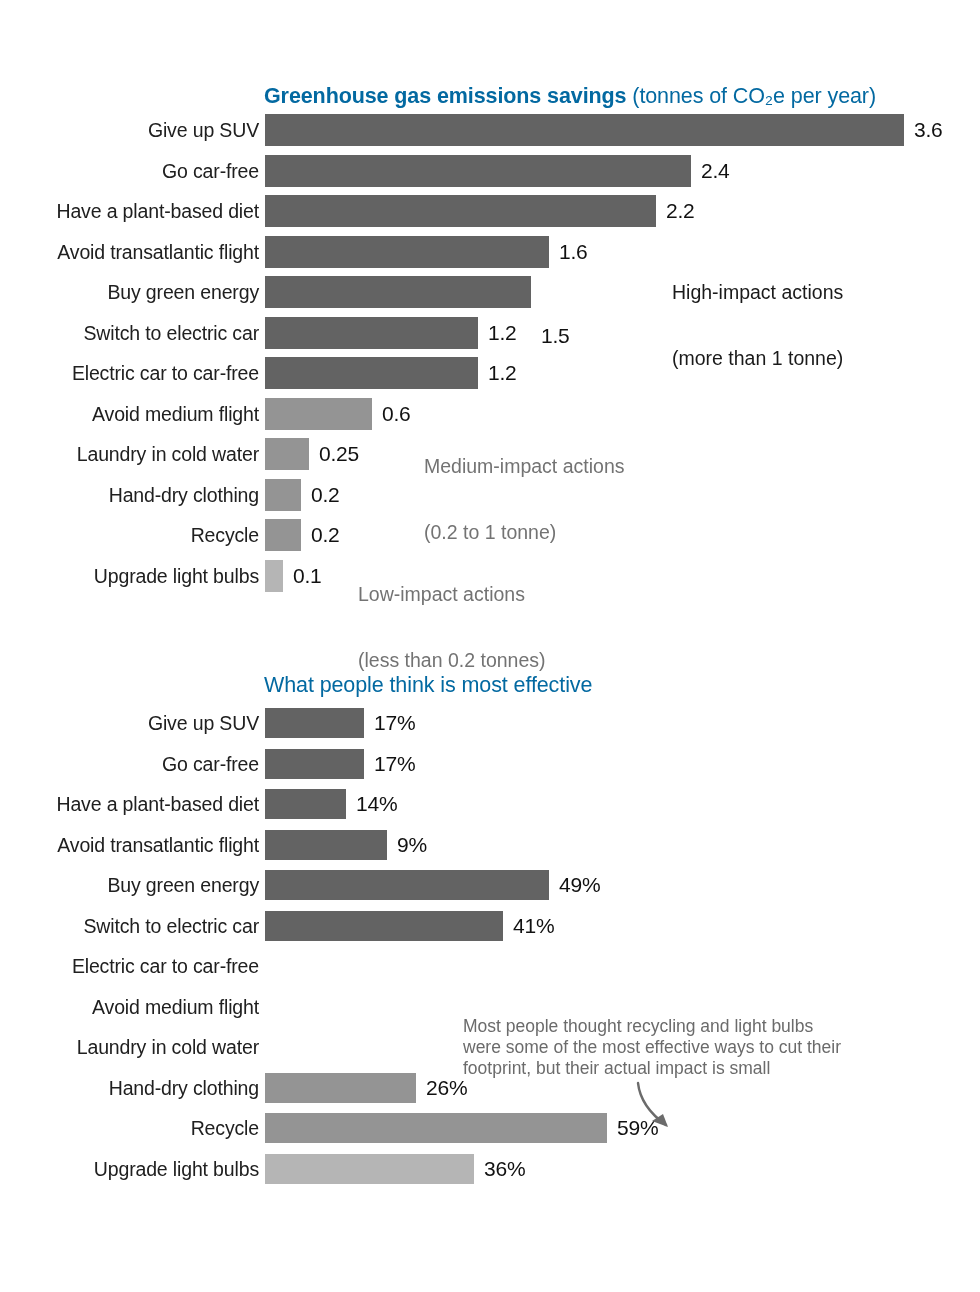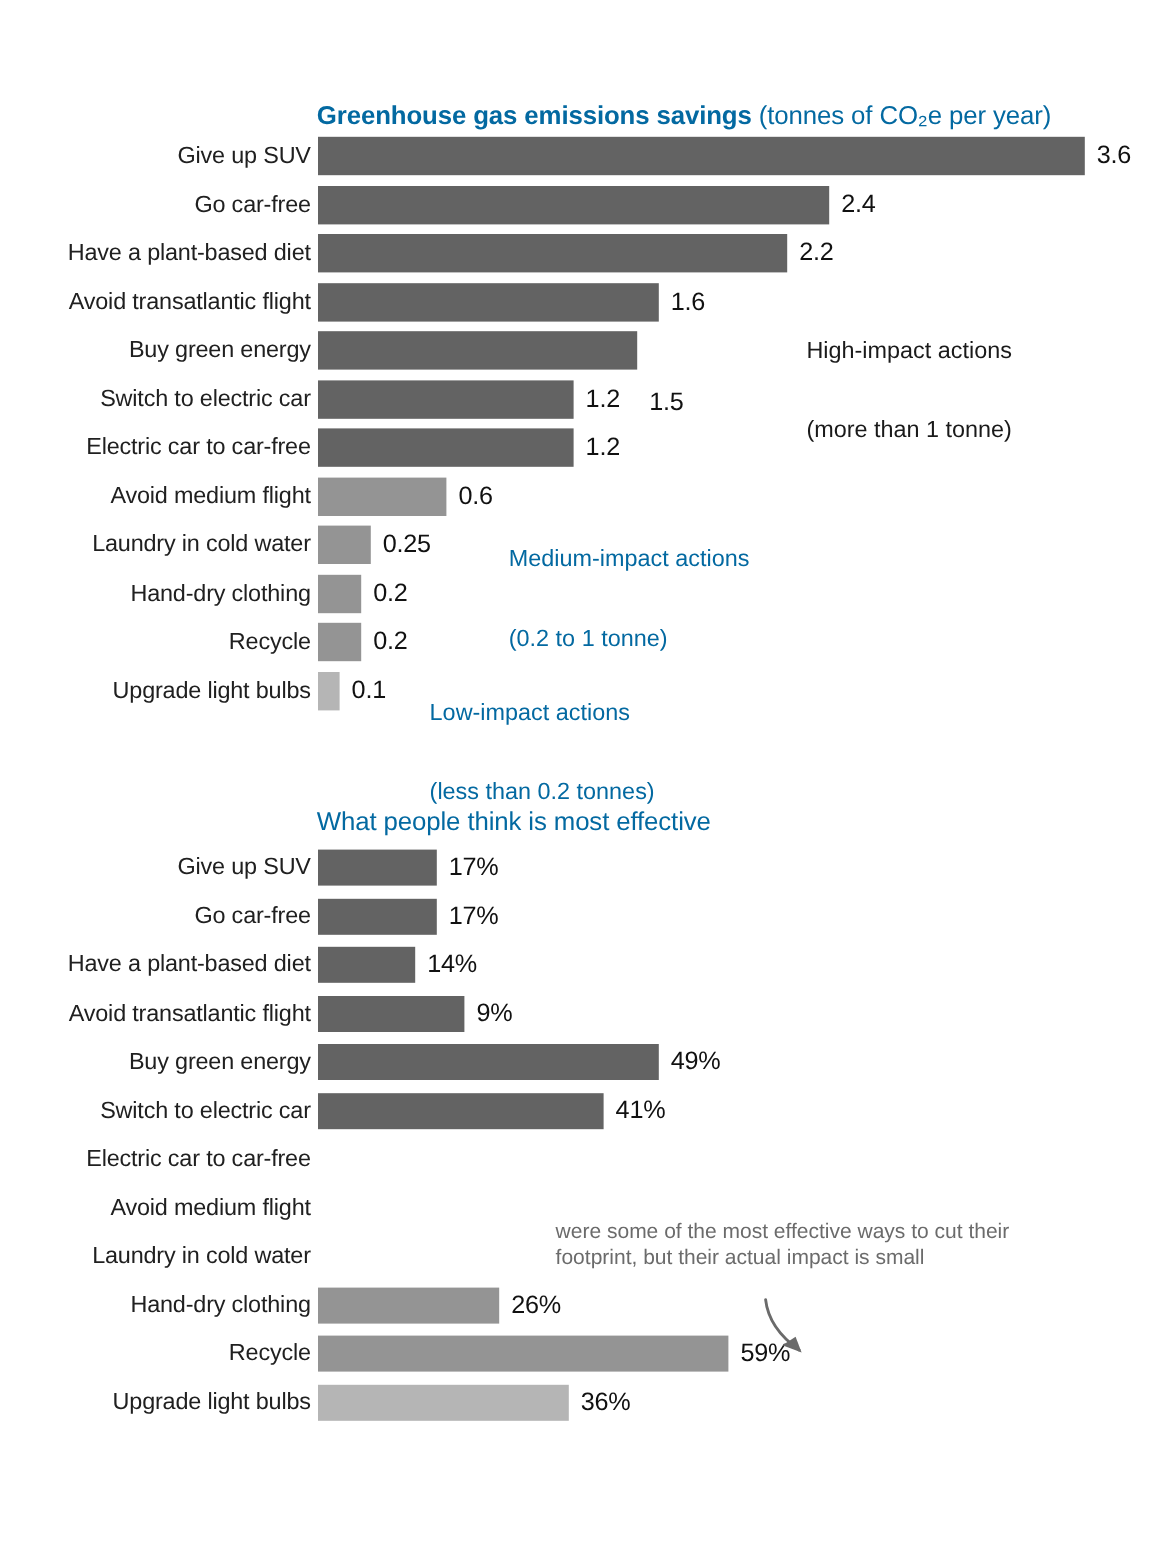--- a/index.html
+++ b/index.html
@@ -68,21 +68,21 @@
     letter-spacing: -0.2px;
     color: #111;
     white-space: nowrap;
   }
 
   
   .annot {
     position: absolute;
     font-size: 19.5px;
     line-height: 1.12;
-    color: #0369a1;
+    color: #737373;
     white-space: nowrap;
   }
   .annot.dark { color: #1a1a1a; }
   .annot .l2 { display: block; margin-top: 44px; }
 
   .annot-note {
     position: absolute;
     font-size: 17.5px;
     line-height: 1.2;
     color: #6b6b6b;
@@ -237,20 +237,21 @@
         <div class="bar-value" style="left: 617px;">59%</div>
       </div>
       <div class="row" style="top: 445.5px;">
         <div class="row-label">Upgrade light bulbs</div>
         <div class="bar" style="width: 209px; background: rgb(181, 181, 181);"></div>
         <div class="bar-value" style="left: 484px;">36%</div>
       </div>
     </div>
 
   <div class="annot-note" id="c2-note" style="left:463px; top:343px;">
+    <span>Most people thought recycling and light bulbs</span>
     <span>were some of the most effective ways to cut their</span>
     <span>footprint, but their actual impact is small</span>
   </div>
 
   <div class="arrow-wrap" style="left:630px; top:408px;">
     <svg width="70" height="70" viewBox="0 0 70 70" aria-hidden="true">
       <path d="M 8 2 C 10 20, 22 34, 36 44" fill="none" stroke="#6b6b6b" stroke-width="2.4" stroke-linecap="round"></path>
       <path d="M 38 46 L 22 40 L 33 33 Z" fill="#6b6b6b"></path>
     </svg>
   </div>

